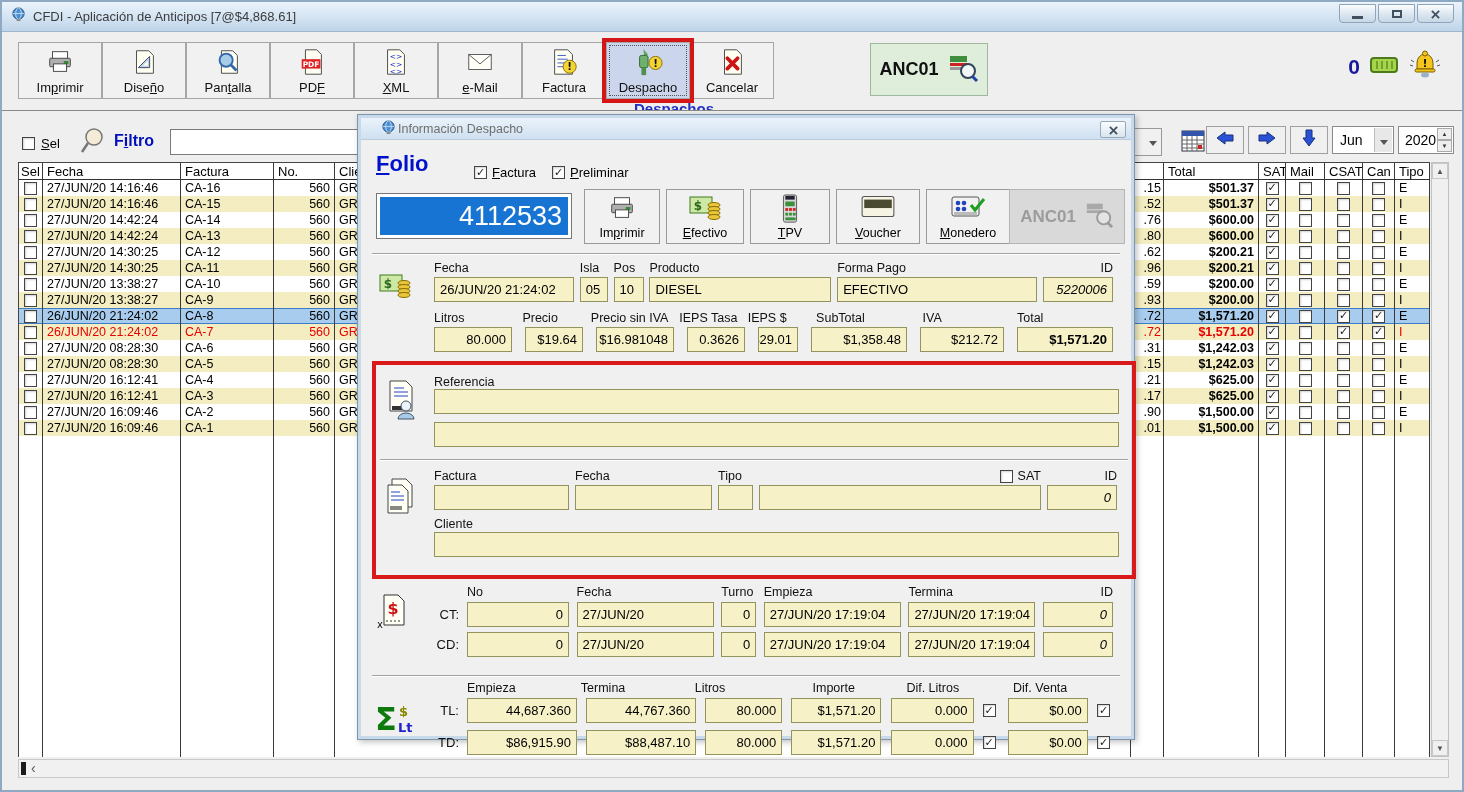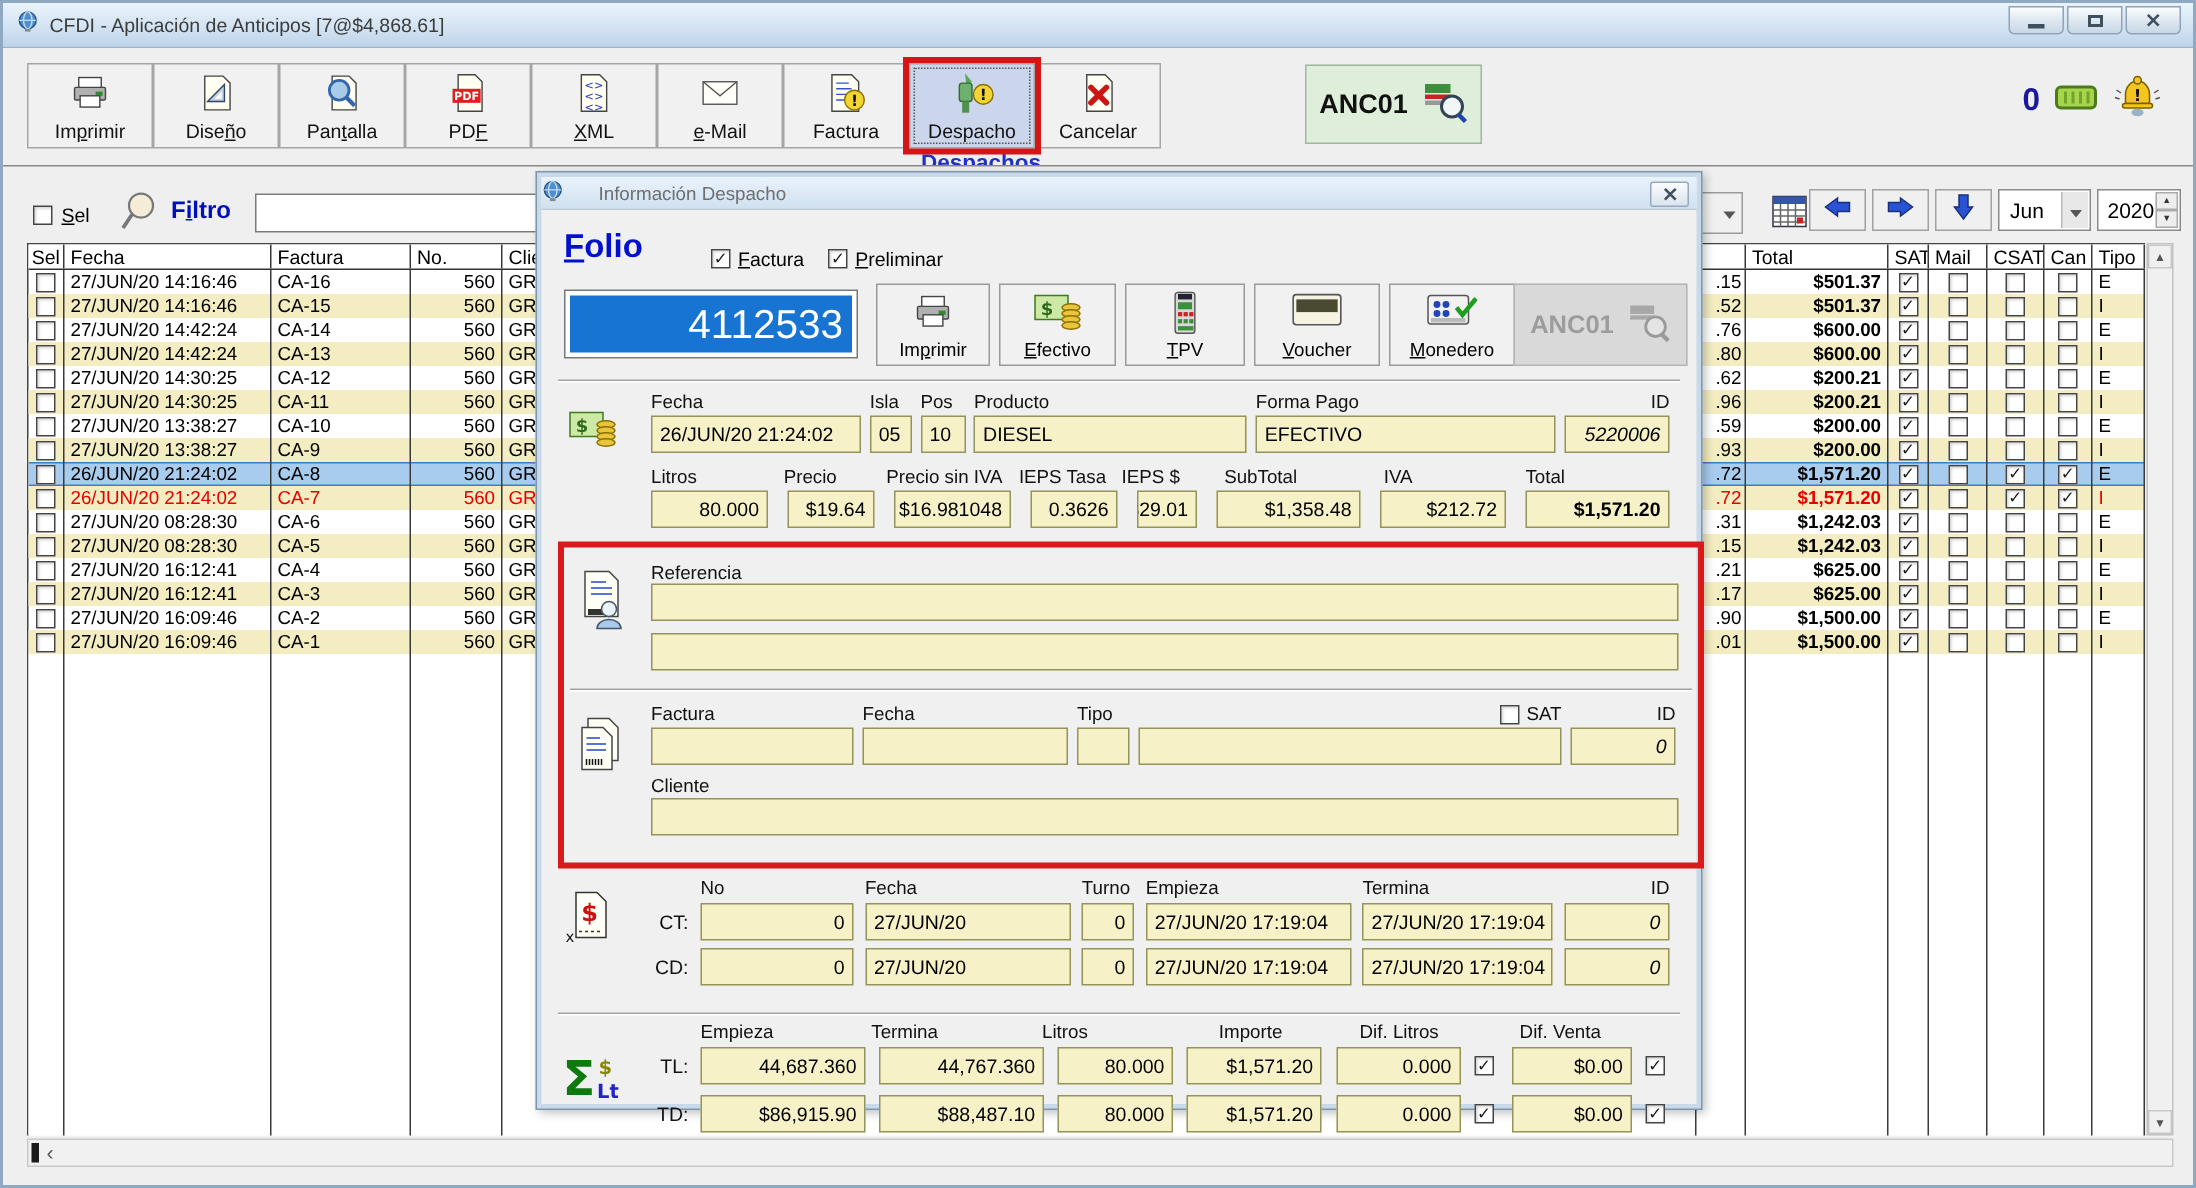--- a/index.html
+++ b/index.html
@@ -25,21 +25,21 @@
   .tb-btn .tb-ico { position:absolute; top:4px; left:0; right:0; display:flex; justify-content:center; }
   .tb-btn .tb-lbl { font-size:13px; color:#111; }
   .tb-btn.selected { background:#CBD5EB; outline:4px solid #D51616; z-index:3; }
   .tb-btn.selected::after { content:""; position:absolute; inset:2px; border:1px dotted #555; }
   .station-btn { position:absolute; left:868px; top:41px; width:118px; height:53px; background:#DEEEDA;
     border:1px solid #9EB89E; display:flex; align-items:center; justify-content:center; gap:8px;
     font-weight:bold; font-size:18px; color:#111; }
   .status-cluster { position:absolute; top:48px; right:20px; height:34px; display:flex; align-items:center; gap:9px; }
   .status-zero { font-size:21px; font-weight:bold; color:#1A1A99; }
   .hline { position:absolute; left:0; top:108px; right:0; height:1px; background:#8A8A8A; }
-  .clip-frag { position:absolute; left:612px; top:99px; width:170px; height:9px; overflow:hidden; z-index:1;
+  .clip-frag { position:absolute; left:632px; top:99px; width:170px; height:9px; overflow:hidden; z-index:1;
     font-size:15px; font-weight:bold; color:#2230C4; line-height:15px; }
 
   
   .filterrow { position:absolute; left:0; top:118px; right:0; height:42px; }
   .cb { width:13px; height:13px; background:#fff; border:1px solid #444; box-shadow:inset 1px 1px 2px rgba(0,0,0,.18);
     display:flex; align-items:center; justify-content:center; font-size:11px; color:#1a1a1a; flex:none; }
   .cb.on::after { content:"✓"; margin-top:-1px; }
   .sel-top { position:absolute; left:20px; top:16px; display:flex; gap:6px; align-items:center; font-size:13px; }
   .filter-ico { position:absolute; left:76px; top:6px; }
   .filter-lbl { position:absolute; left:112px; top:12px; font-size:16px; font-weight:bold; color:#0011BB; }
@@ -83,22 +83,22 @@
   .vs-btn { position:absolute; left:0; right:0; height:16px; background:#F0F0F0; border:1px solid #C8C8C8;
     display:flex; align-items:center; justify-content:center; font-size:8px; color:#555; }
   .hscroll { position:absolute; left:16px; top:757px; width:1431px; height:19px; background:#F1F1F1; border:1px solid #C8C8C8; }
   .hs-thumb { position:absolute; left:2px; top:2px; width:5px; height:13px; background:#1a1a1a; }
   .hs-left { position:absolute; left:12px; top:0px; font-size:14px; color:#555; }
 
   
   .dlg { position:absolute; left:355px; top:112px; width:778px; height:626px; z-index:10;
     background:#C8DAEA; border:1px solid #7E96AC; box-shadow:2px 2px 6px rgba(0,0,0,.25); }
   .dlg-inner { position:absolute; inset:3px; background:#F0F0F0; }
-  .dlg-title { height:22px; background:linear-gradient(#EAF3FB,#CFE0F0); display:flex; align-items:center; gap:23px;
-    padding-left:0; font-size:12.5px; color:#6E6E6E; border-bottom:1px solid #B9CBDC; }
+  .dlg-title { height:22px; background:linear-gradient(#EAF3FB,#CFE0F0); display:flex; align-items:center; gap:2px;
+    padding-left:20px; font-size:12.5px; color:#6E6E6E; border-bottom:1px solid #B9CBDC; }
   .dlg-close { position:absolute; right:5px; top:3px; width:26px; height:17px; border:1px solid #97A9BA; border-radius:2px;
     background:linear-gradient(#FBFDFE,#D9E4EE); display:flex; align-items:center; justify-content:center; }
   .dlg-body { position:absolute; left:3px; right:3px; top:25px; bottom:3px; }
   .folio-lbl { position:absolute; left:12px; top:8px; font-size:22px; font-weight:bold; color:#0011CC; }
   .dlg-checks { position:absolute; left:110px; top:22px; display:flex; gap:16px; font-size:13px; }
   .dlg-checks .chk { display:flex; gap:5px; align-items:center; }
   .folio-box { position:absolute; left:12px; top:50px; width:196px; height:46px; background:#fff; border:1px solid #777; padding:3px; }
   .folio-val { width:100%; height:100%; background:#1874D2; color:#fff; font-size:27px;
     display:flex; align-items:center; justify-content:flex-end; padding-right:6px; }
   .paybtns { position:absolute; left:220px; top:46px; display:flex; gap:6px; }

